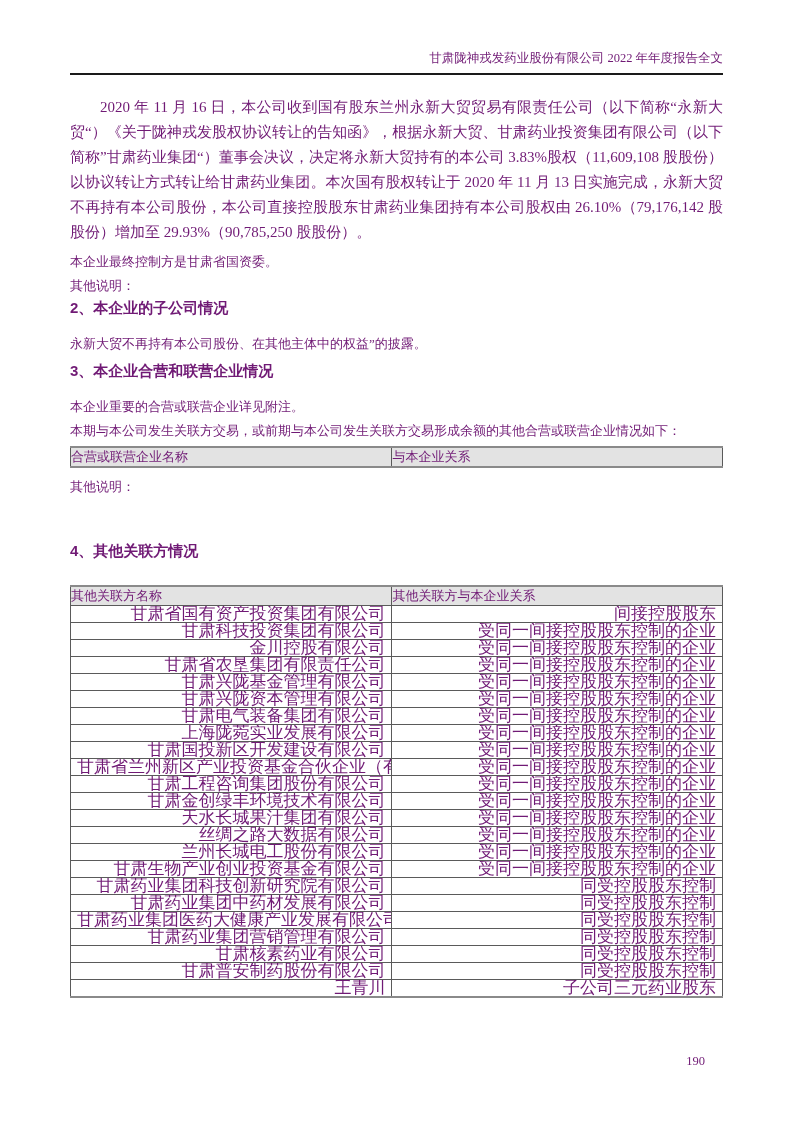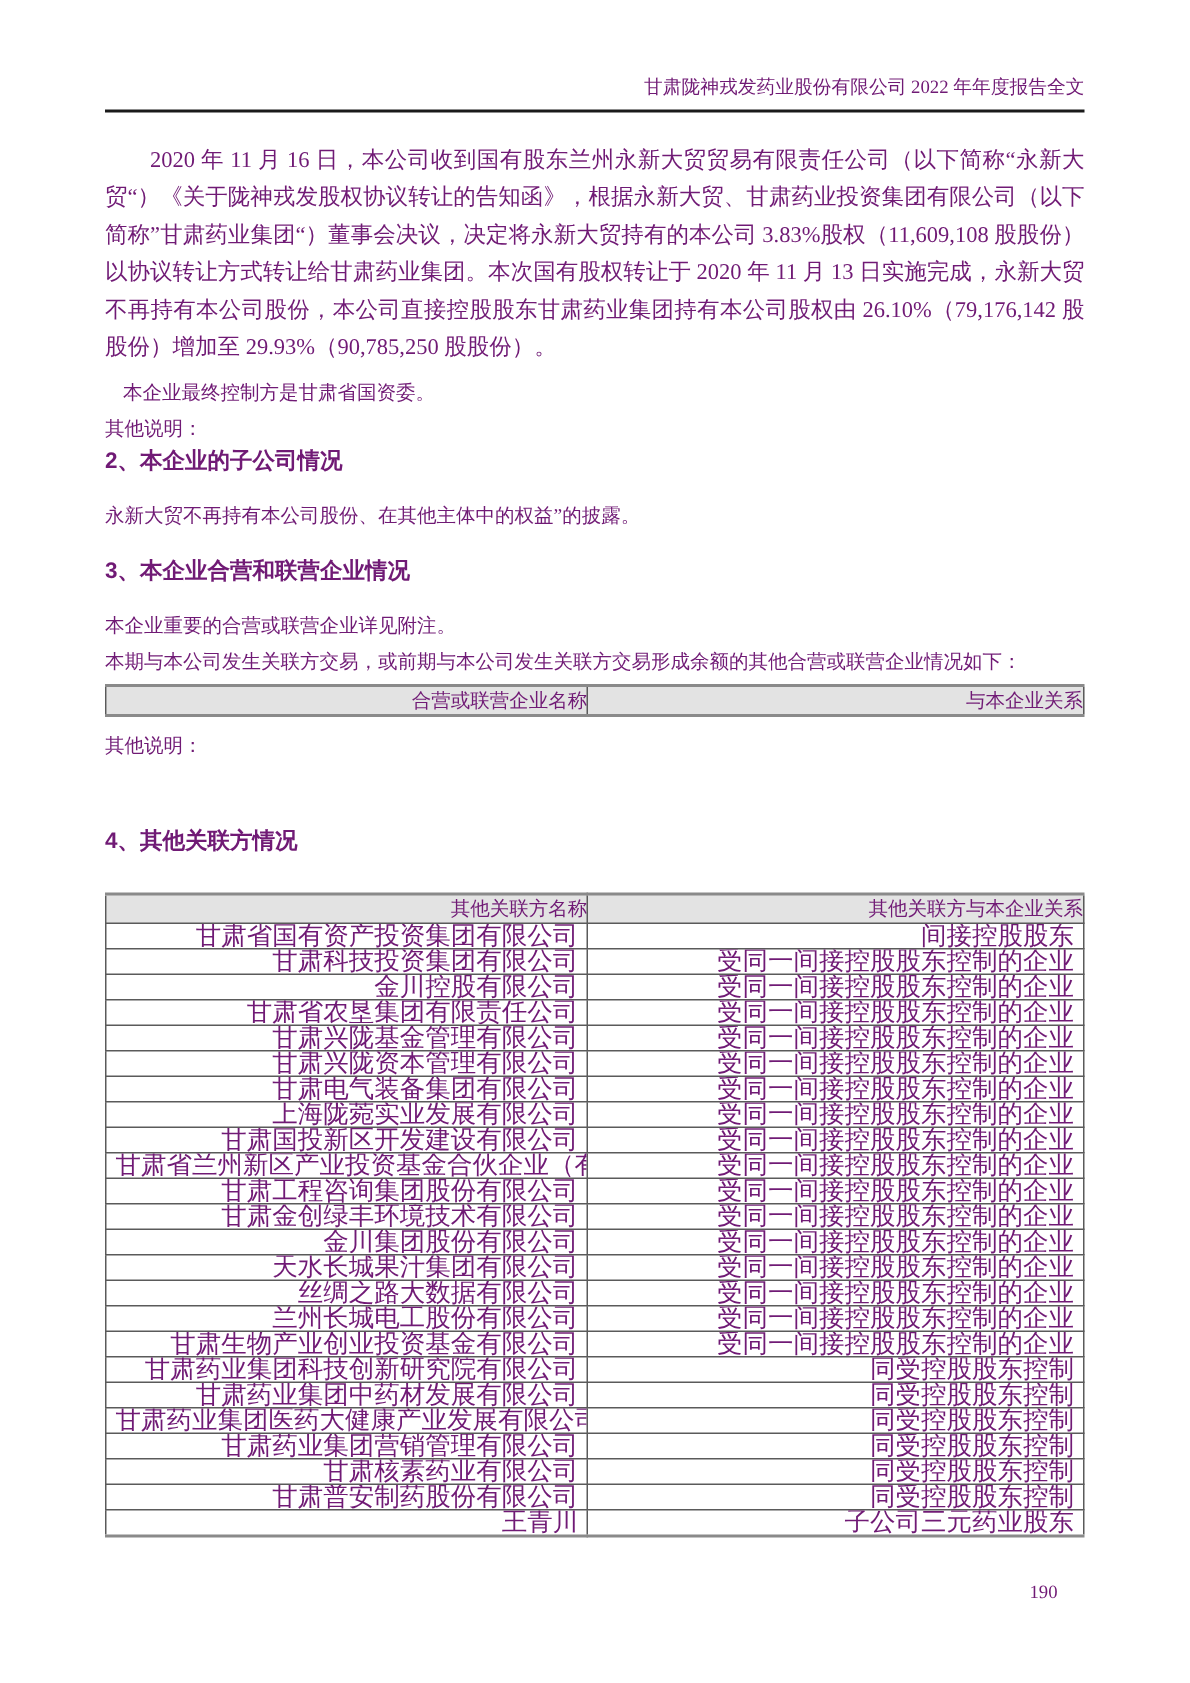--- a/index.html
+++ b/index.html
@@ -26,29 +26,29 @@
     margin-top: 20px;
     font-size: 15px;
     line-height: 25px;
     text-align: justify;
     text-indent: 2em;
   }
   .note {
     font-size: 13px;
     line-height: 24px;
   }
-  .note-first { margin-top: 5px; margin-left: 12px; }
+  .note-first { margin-top: 5px; }
   .section-heading {
     font-family: "Liberation Sans", "DejaVu Sans", sans-serif;
     font-weight: bold;
     font-size: 15px;
     line-height: 20px;
   }
   .h2 { }
-  .h3 { margin-top: 17px; }
+  .h3 { margin-top: 7px; }
   .h4 { margin-top: 42px; }
   .body-line {
     font-size: 13px;
     line-height: 21px;
   }
   .b-after-h { margin-top: 15px; }
   .b-follow { margin-top: 3px; }
   table {
     width: 100%;
     border-collapse: collapse;
@@ -57,21 +57,21 @@
   .tbl1 { margin-top: 5px; }
   .tbl2 { margin-top: 24px; }
   table, th, td { border: 1px solid #5a5a5a; }
   table { border-top: 2px solid #8a8a8a; border-bottom: 2px solid #8a8a8a;
           border-left: 1.5px solid #8a8a8a; border-right: 1.5px solid #8a8a8a; }
   th {
     background: #e3e3e3;
     font-weight: normal;
     font-size: 13px;
     height: 16px;
-    text-align: right;
+    text-align: left;
     vertical-align: middle;
   }
   td {
     font-size: 17px;
     line-height: 14px;
     height: 16px;
     padding: 1px 6px;
     text-align: right;
     vertical-align: middle;
     white-space: nowrap;
@@ -178,24 +178,20 @@
         </tr>
         <tr>
           <td>甘肃工程咨询集团股份有限公司</td>
           <td>受同一间接控股股东控制的企业</td>
         </tr>
         <tr>
           <td>甘肃金创绿丰环境技术有限公司</td>
           <td>受同一间接控股股东控制的企业</td>
         </tr>
         <tr>
-          <td>金川集团股份有限公司</td>
-          <td>受同一间接控股股东控制的企业</td>
-        </tr>
-        <tr>
           <td>天水长城果汁集团有限公司</td>
           <td>受同一间接控股股东控制的企业</td>
         </tr>
         <tr>
           <td>丝绸之路大数据有限公司</td>
           <td>受同一间接控股股东控制的企业</td>
         </tr>
         <tr>
           <td>兰州长城电工股份有限公司</td>
           <td>受同一间接控股股东控制的企业</td>

